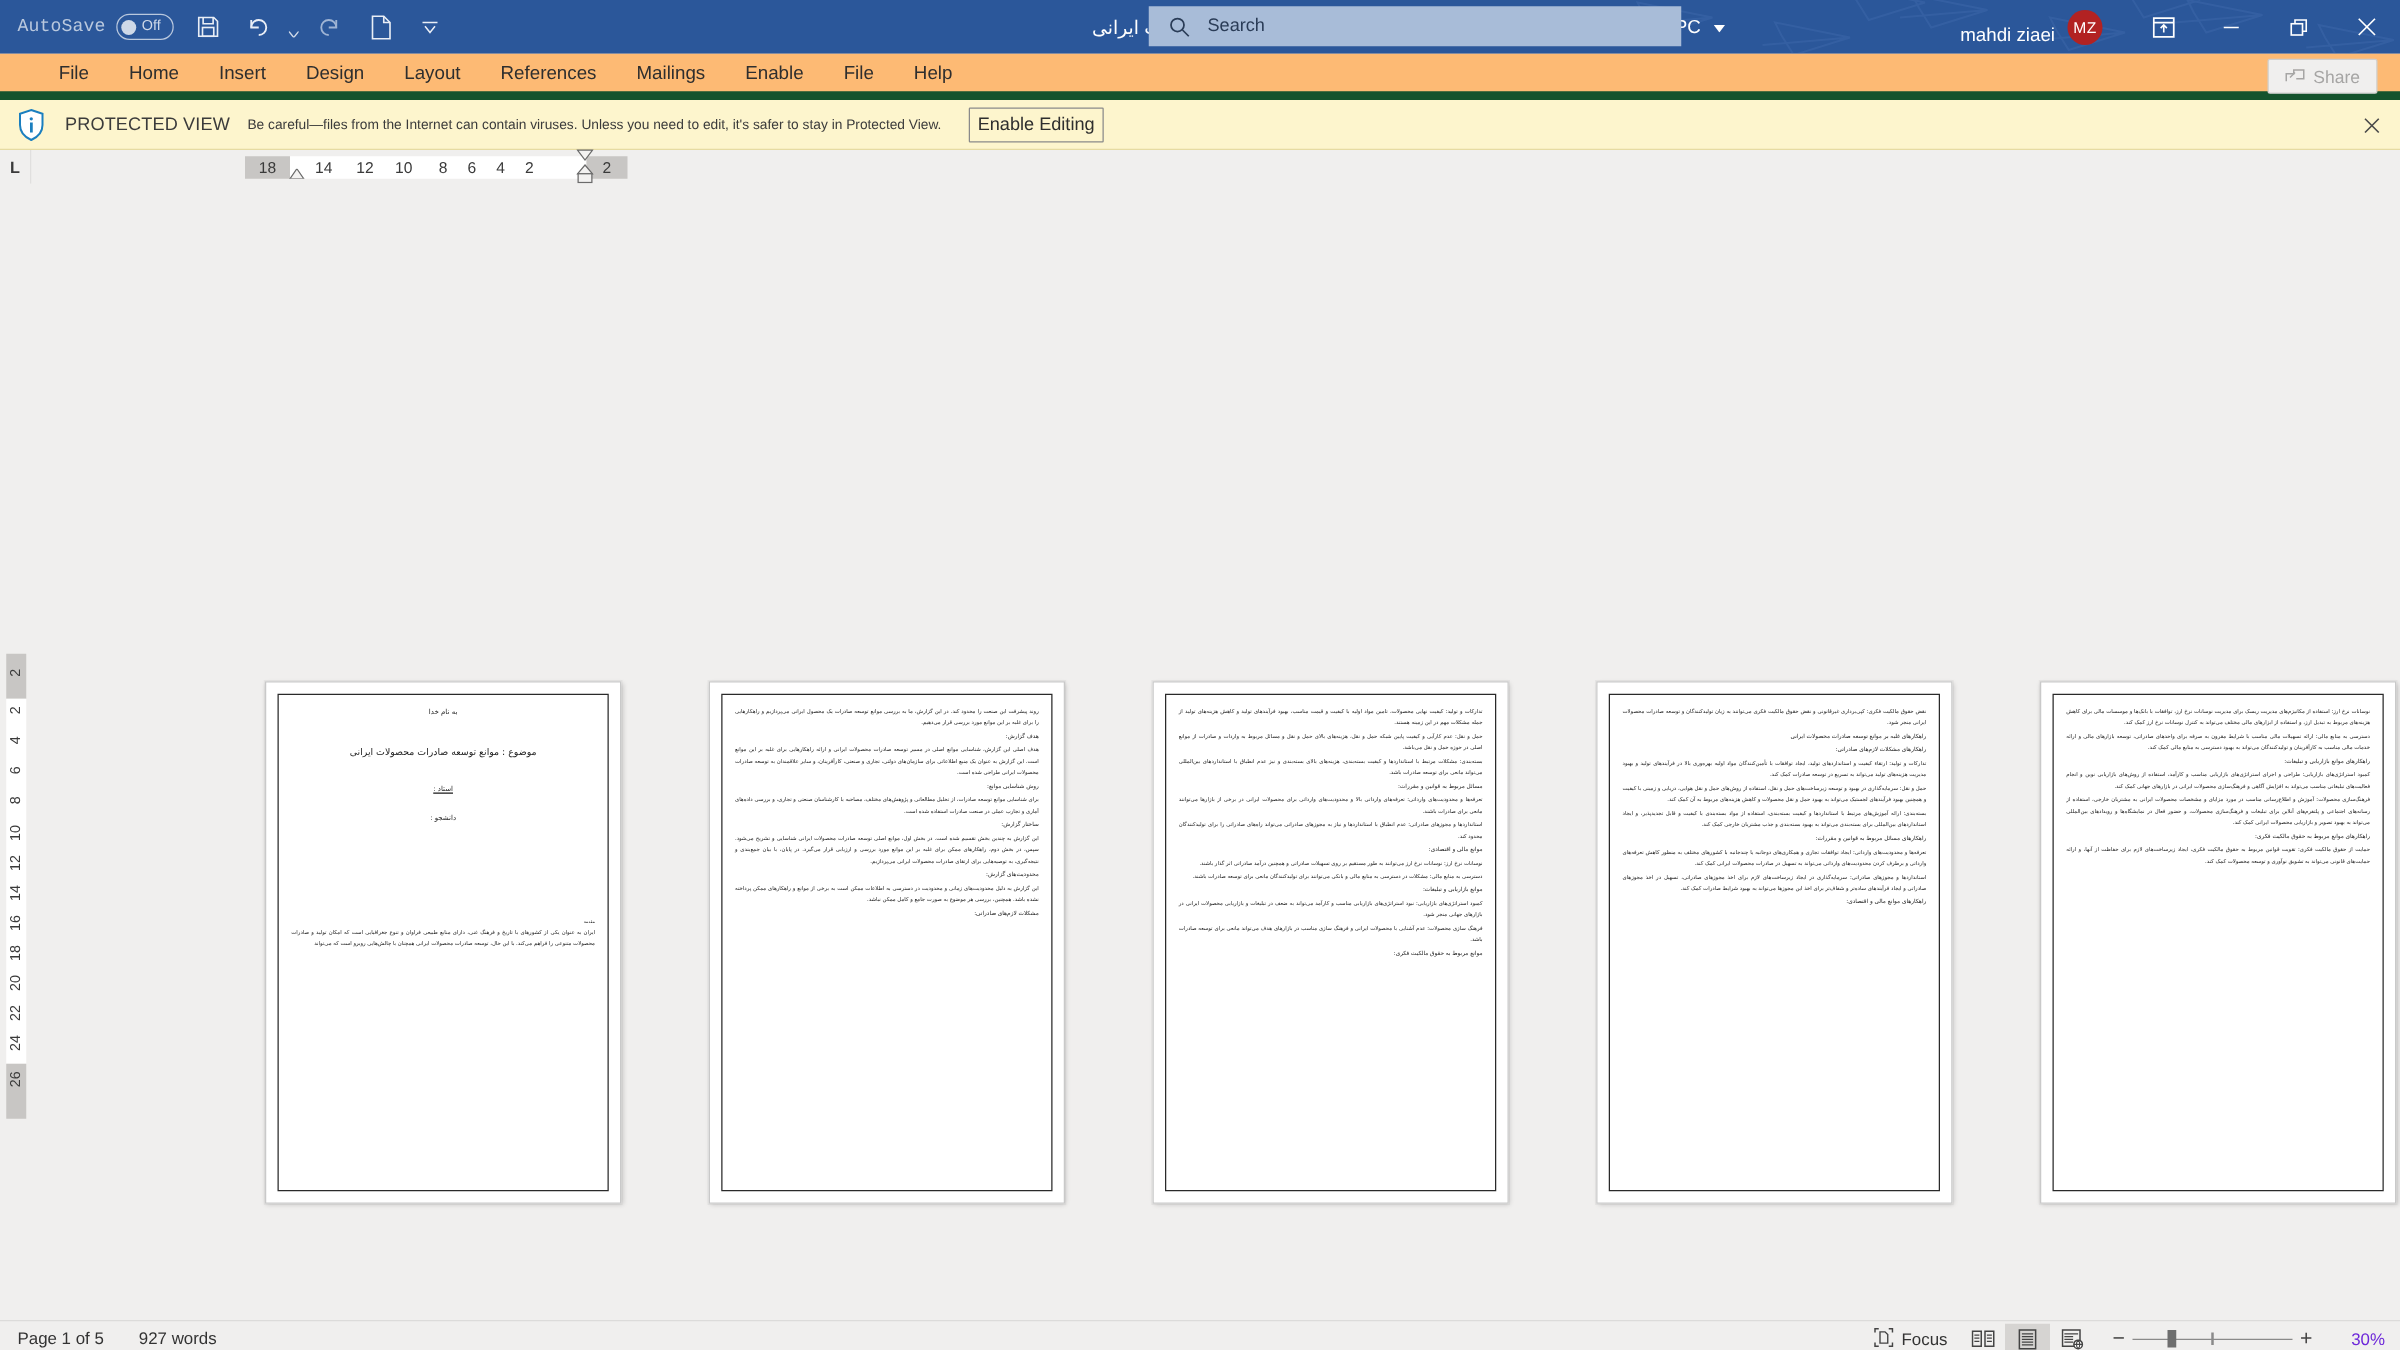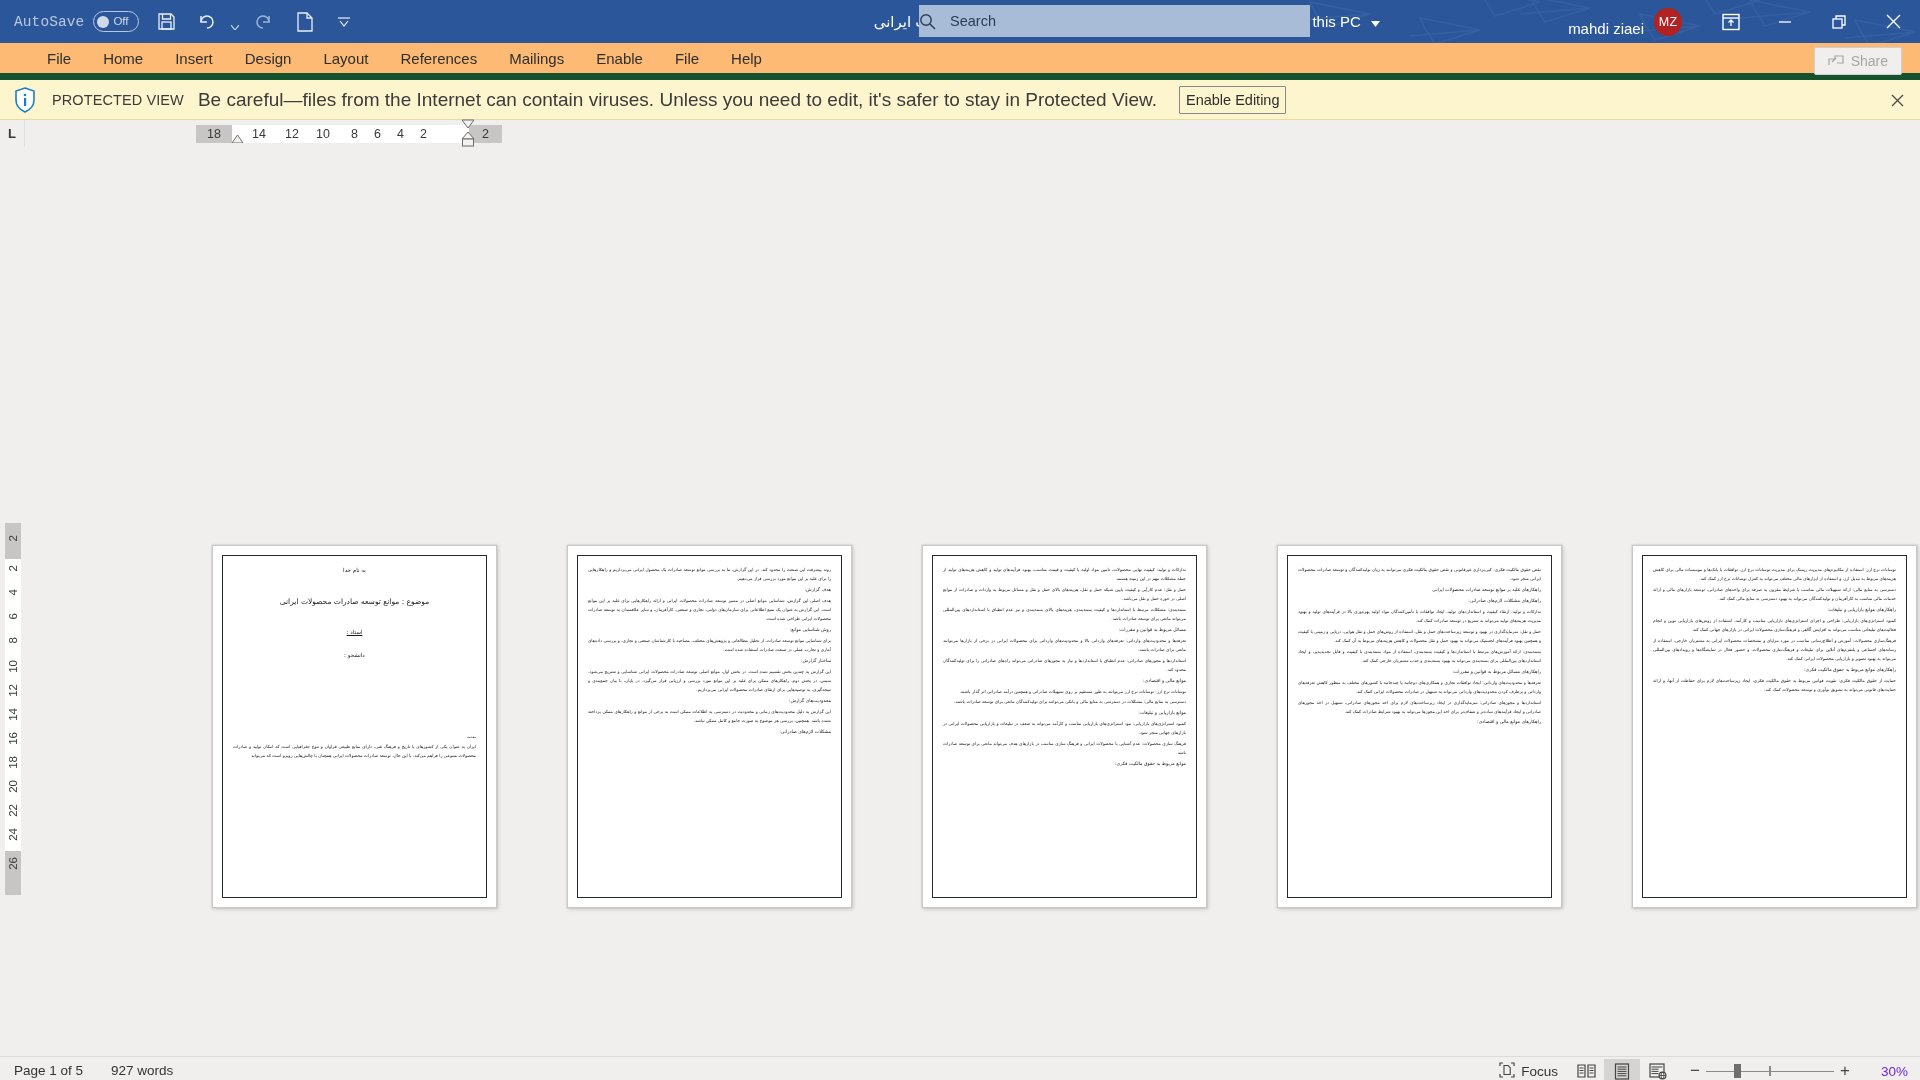--- a/index.html
+++ b/index.html
@@ -56,24 +56,24 @@
     padding-right: 30px;
   }
   .tb-title .docname { direction: rtl; unicode-bidi: embed; }
   .tb-title .dash { color:#ffffff; }
   .tb-title .pv { font-weight: 400; }
   .title-caret { margin-left: 3px; }
 
   #searchbox {
     position: absolute;
     left: 919px; top: 5px;
-    width: 391px; height: 32px;
+    width: 426px; height: 32px;
     background: #a8bcd8;
     display:flex; align-items:center;
-    gap: 14px;
+    padding-left: 16px; gap: 14px;
     z-index: 3;
   }
   #searchbox .ph { font-size: 14.5px; color: #2a3c57; }
 
   .tb-right {
     position:absolute; right: 0; top:0; height:43px;
     display:flex; align-items:center; z-index:3; gap:0;
   }
   #account-name { font-size: 15px; color:#ffffff; margin-right: 10px; white-space:nowrap;margin-top:14px;}
   #avatar {
@@ -119,21 +119,21 @@
   #pvbar {
     height: 40px;
     background: #fdf5cd;
     border-bottom: 1px solid #e6dba2;
     display:flex; align-items:center;
     padding-left: 14px;
     position:relative;
   }
   #pv-icon { width: 26px; height: 30px; margin-right:12px; display:flex; align-items:center;}
   #pv-strong { font-size: 14.5px; color:#3b3b3b; font-weight:400; letter-spacing:.1px;}
-  #pv-msg { font-size: 19px; color:#3b3b3b; margin-left: 14px;}
+  #pv-msg { font-size: 11px; color:#3b3b3b; margin-left: 14px;}
   #enable-editing {
     margin-left: 22px;
     height: 28px; padding: 0 6px;
     background:#fdf5cd;
     border:1px solid #8a8a8a;
     font-size:14.5px; color:#2e2e2e;
     display:flex;align-items:center;
     border-radius:1px;
   }
   #pv-close {
@@ -175,21 +175,21 @@
     writing-mode: vertical-rl; transform: rotate(180deg);
     line-height: 16px;
   }
 
   #pages {
     position:absolute;
     left: 212px; top: 398px;
     display:flex; gap: 70px;
   }
   .page {
-    width: 285px; height: 363px;
+    width: 285px; height: 418px;
     background:#ffffff;
     border: 1px solid #c9c9c9;
     box-shadow: 0 0 0 1px rgba(0,0,0,0.04), 1px 1px 4px rgba(0,0,0,0.18);
     position:relative;
     padding: 9px;
   }
   .page-inner {
     position:absolute;
     left: 9px; right: 9px; top: 9px; bottom: 9px;
     border: 1px solid #2a2a2a;

